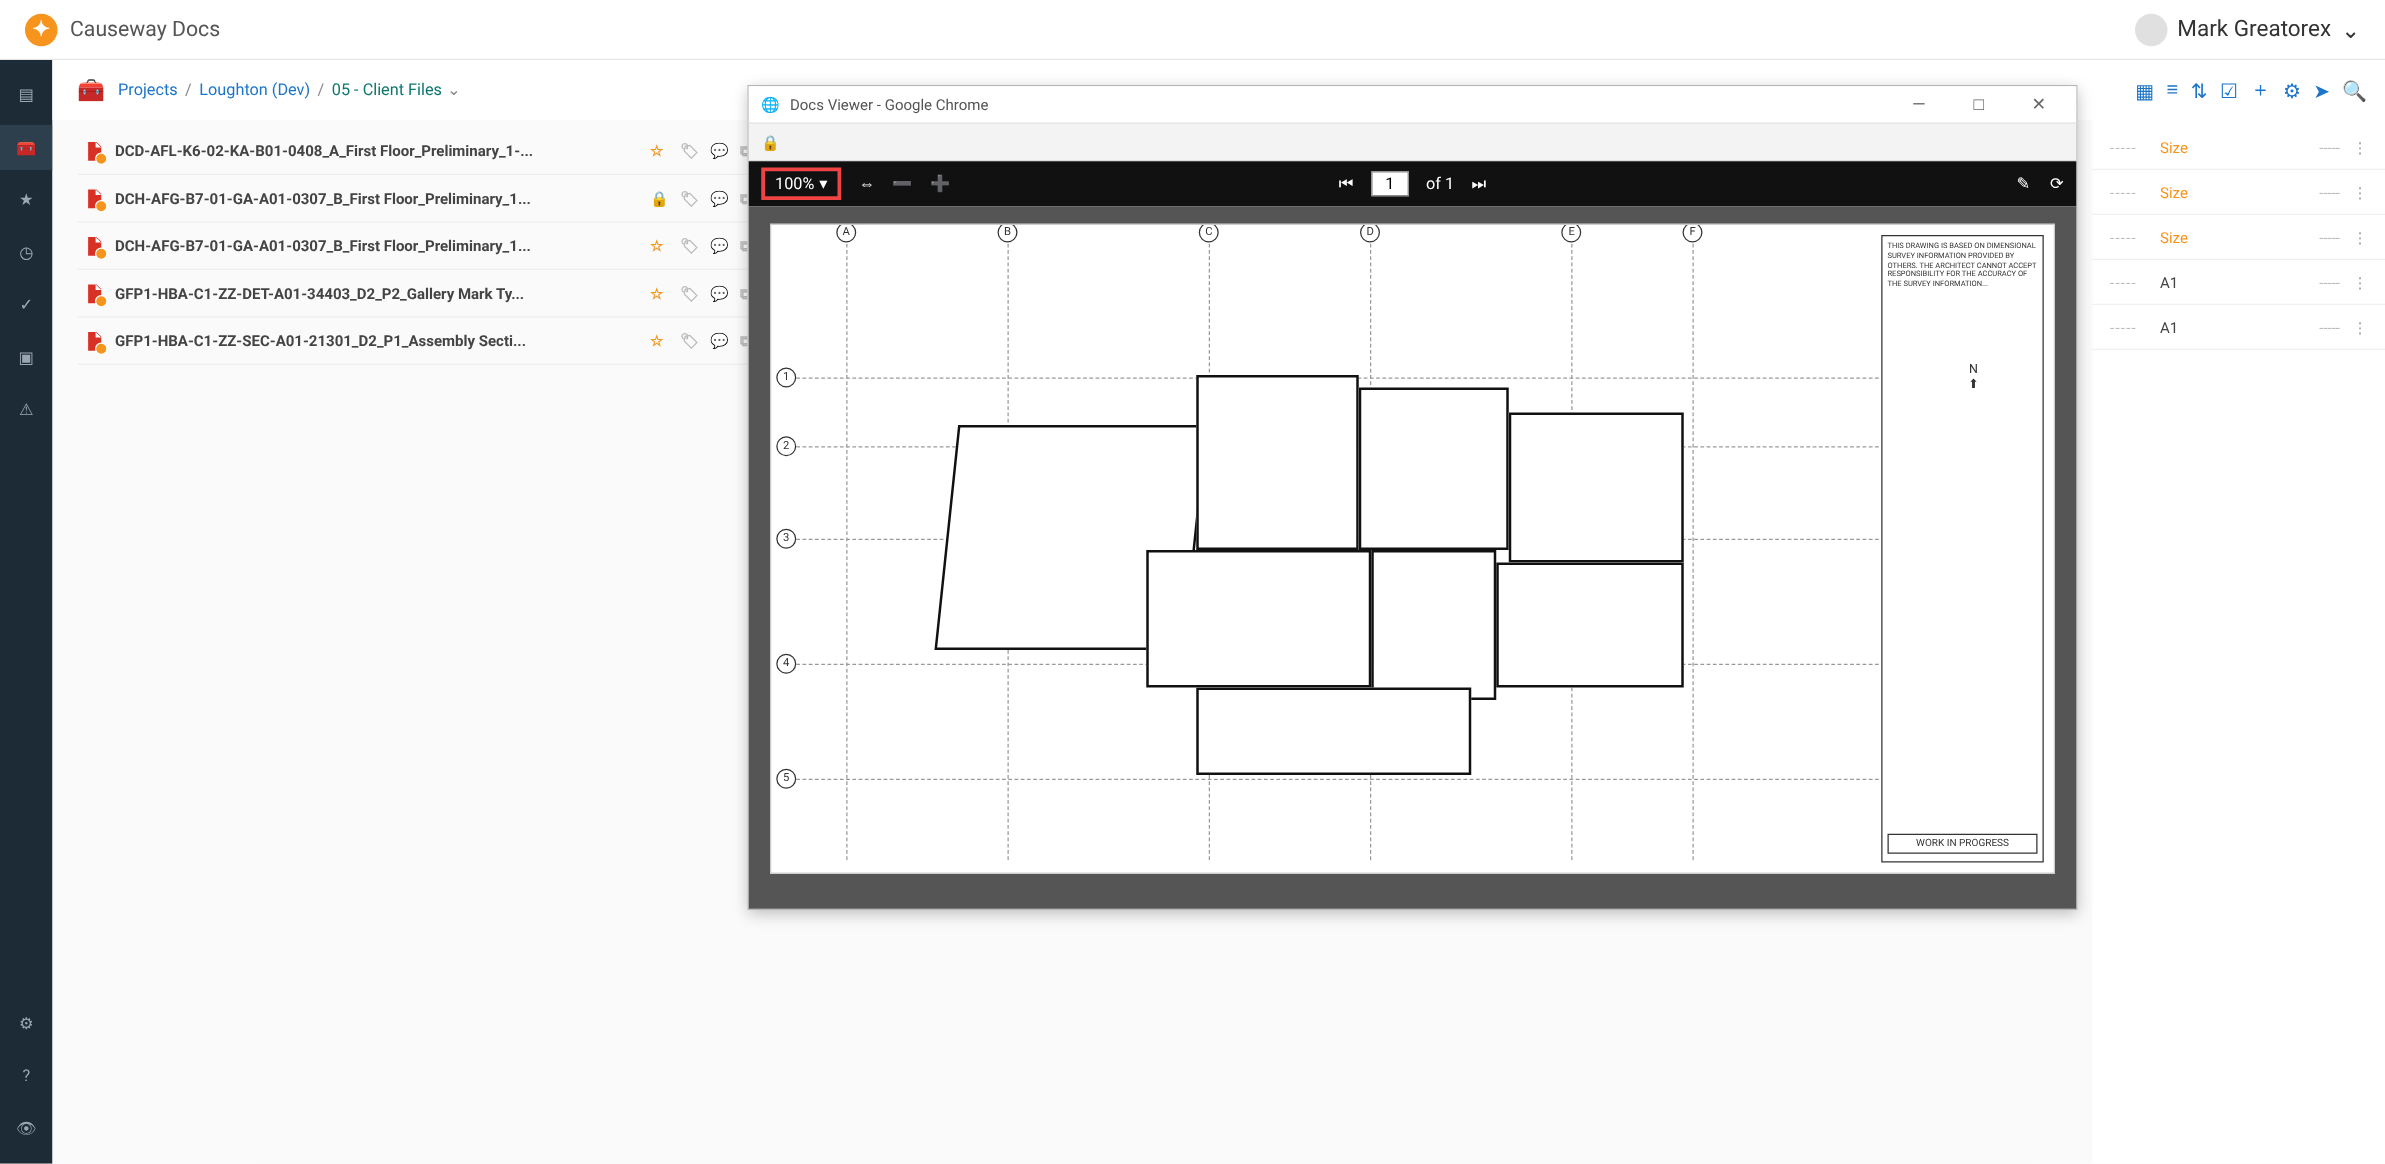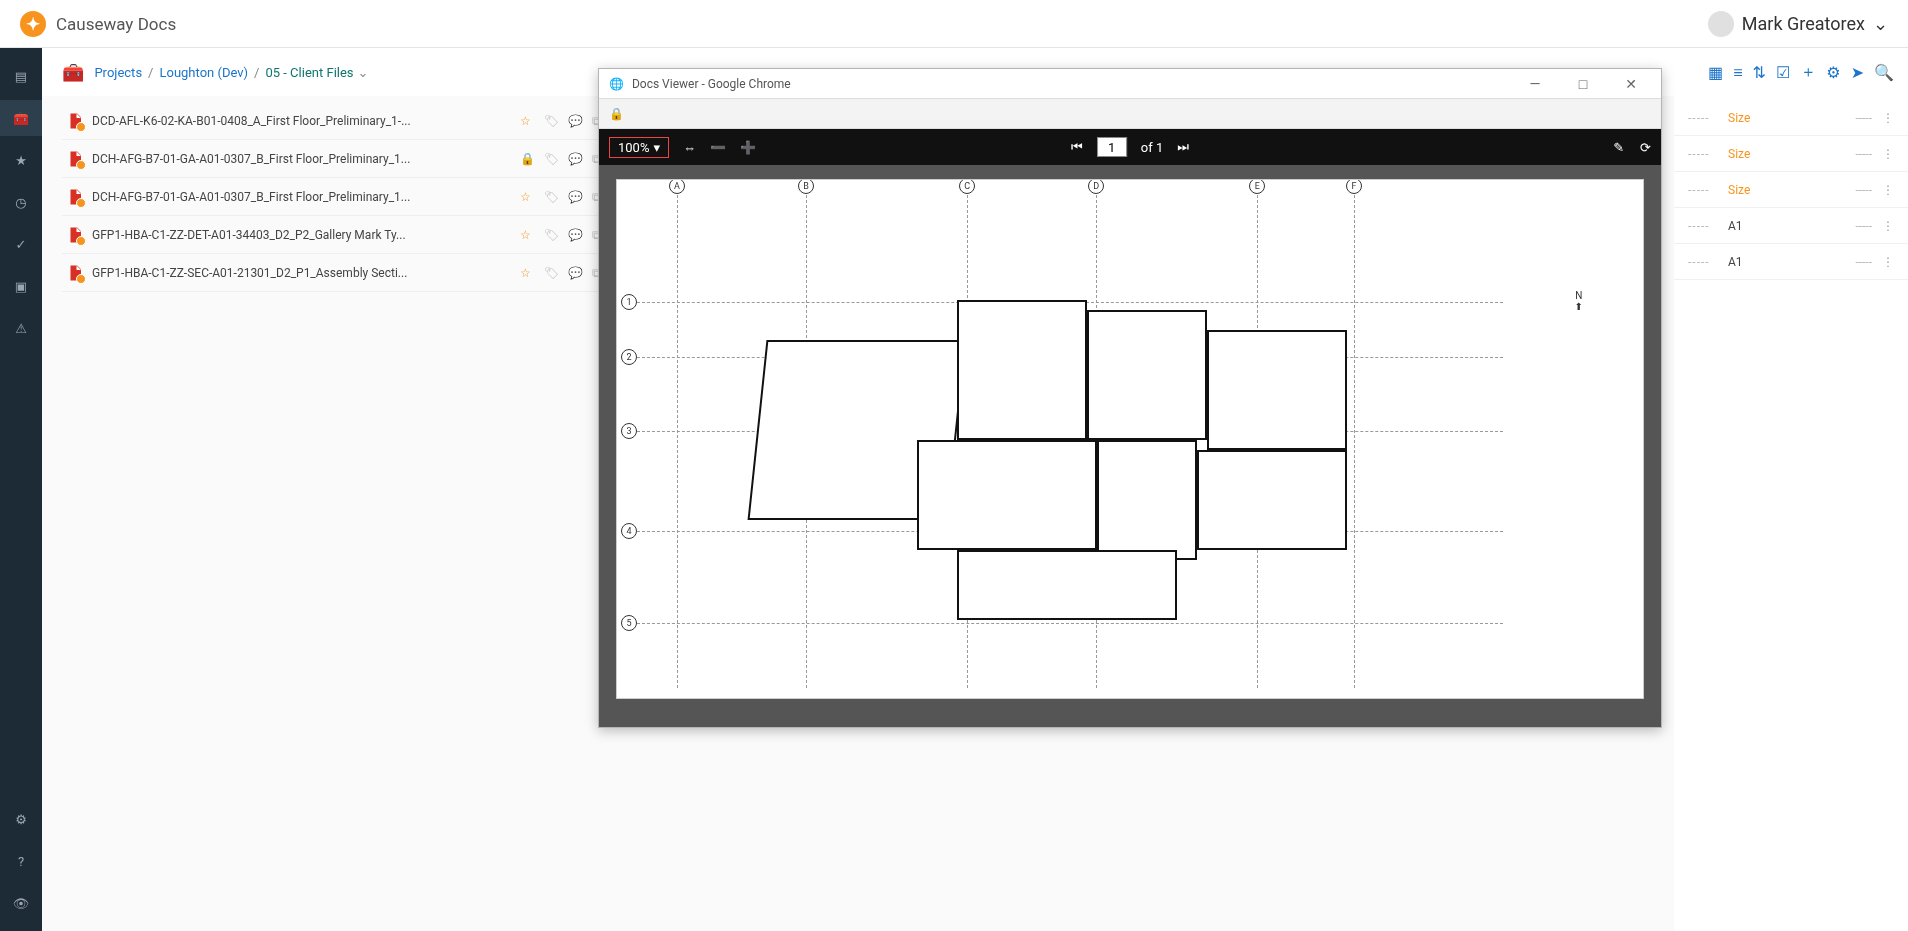--- a/index.html
+++ b/index.html
@@ -23,21 +23,21 @@
 
 
 .breadcrumb-row { height: 48px; display:flex; align-items:center; padding: 0 20px; background:#fff; }
 .breadcrumb-row .folder-icon { color: #f7941d; margin-right: 10px; font-size: 18px; }
 .breadcrumb-row .crumb { color: #1d75c9; cursor:pointer; }
 .breadcrumb-row .sep { margin: 0 6px; color: #888; }
 .breadcrumb-row .current { color: #0f766e; }
 .breadcrumb-row .dd { margin-left: 4px; color:#888; cursor:pointer; }
 
 
-.file-list { position: absolute; left: 20px; top: 54px; width: 548px; }
+.file-list { position: absolute; left: 20px; top: 54px; width: 548px; font-weight: bold; }
 .file-row { height: 38px; display:flex; align-items:center; border-bottom: 1px solid #eee; padding: 0 4px; gap:8px; font-size:12px; color:#444; cursor:pointer; }
 .file-row .fi { width: 18px; height:18px; position:relative; flex-shrink:0; }
 .file-row .fi .badge { position:absolute; right:-2px; bottom:-2px; width:10px; height:10px; background:#f7941d; border-radius:50%; border:1px solid #fff; }
 .file-row .name { flex: 1; overflow: hidden; text-overflow: ellipsis; white-space: nowrap; }
 .file-row .actions { display:flex; gap:10px; color:#bbb; }
 .file-row .actions .ico { width:14px; height:14px; cursor:pointer; }
 .file-row.selected .actions .locked { color:#f7941d; }
 
 
 .props-strip { position: absolute; right: 0; top: 0; width: 234px; bottom: 0; background:#fff; }
@@ -51,21 +51,21 @@
 .prop-row .rd { color:#bbb; }
 .prop-row .kebab { color:#999; cursor:pointer; }
 
 
 .viewer-window { position: absolute; left: 598px; top: 68px; width: 1064px; height: 660px; background:#fff; border: 1px solid #b5b5b5; box-shadow: 0 3px 12px rgba(0,0,0,0.25); display:flex; flex-direction:column; }
 .vw-title { height: 30px; background:#fff; display:flex; align-items:center; padding: 0 10px; gap:8px; font-size:12px; color:#555; border-bottom:1px solid #ddd; }
 .vw-title .spacer { flex:1; }
 .vw-title .wbtn { width:40px; text-align:center; color:#666; cursor:pointer; font-size:14px; }
 .vw-addr { height: 30px; display:flex; align-items:center; padding: 0 10px; gap:8px; font-size:12px; color:#555; border-bottom:1px solid #ddd; background:#f3f3f3; }
 .vw-toolbar { height: 36px; background:#111; color:#fff; display:flex; align-items:center; padding:0 10px; gap:14px; font-size:13px; }
-.vw-toolbar .zoom { border:1px solid #ef4444; padding:2px 8px; display:flex; align-items:center; gap:4px; }
+.vw-toolbar .zoom { border:3px solid #ef4444; padding:2px 8px; display:flex; align-items:center; gap:4px; }
 .vw-toolbar .center-nav { position:absolute; left:50%; transform:translateX(-50%); display:flex; align-items:center; gap:14px; }
 .vw-toolbar .pagebox { width:30px; height:20px; background:#fff; color:#000; text-align:center; line-height:20px; border:1px solid #888; }
 .vw-toolbar .right-tools { margin-left:auto; display:flex; gap:16px; }
 .vw-canvas { flex:1; background:#555; overflow:hidden; position:relative; display:flex; align-items:flex-start; justify-content:center; padding:14px 0; }
 .plan-sheet { width:1028px; height:520px; background:#fff; border:1px solid #ccc; position:relative; overflow:hidden; }
 
 
 .plan-grid { position:absolute; inset:40px 160px 20px 60px; }
 .plan-grid .hline { position:absolute; left:-40px; right:-20px; border-top:1px dashed #999; }
 .plan-grid .vline { position:absolute; top:-30px; bottom:-10px; border-left:1px dashed #999; }
@@ -297,15 +297,19 @@
         <div class="room" style="left:0;top:40px;width:200px;height:180px; transform:skewX(-6deg);"></div>
         <div class="room" style="left:200px;top:0;width:130px;height:140px;"></div>
         <div class="room" style="left:330px;top:10px;width:120px;height:130px;"></div>
         <div class="room" style="left:450px;top:30px;width:140px;height:120px;"></div>
         <div class="room" style="left:160px;top:140px;width:180px;height:110px;"></div>
         <div class="room" style="left:340px;top:140px;width:100px;height:120px;"></div>
         <div class="room" style="left:440px;top:150px;width:150px;height:100px;"></div>
         <div class="room" style="left:200px;top:250px;width:220px;height:70px;"></div>
       </div>
       <div class="north">N<br>⬆</div>
+      <div class="title-block">
+        THIS DRAWING IS BASED ON DIMENSIONAL SURVEY INFORMATION PROVIDED BY OTHERS. THE ARCHITECT CANNOT ACCEPT RESPONSIBILITY FOR THE ACCURACY OF THE SURVEY INFORMATION...
+        <div class="wip">WORK IN PROGRESS</div>
+      </div>
     </div>
   </div>
 </div>
 
 </body></html>

